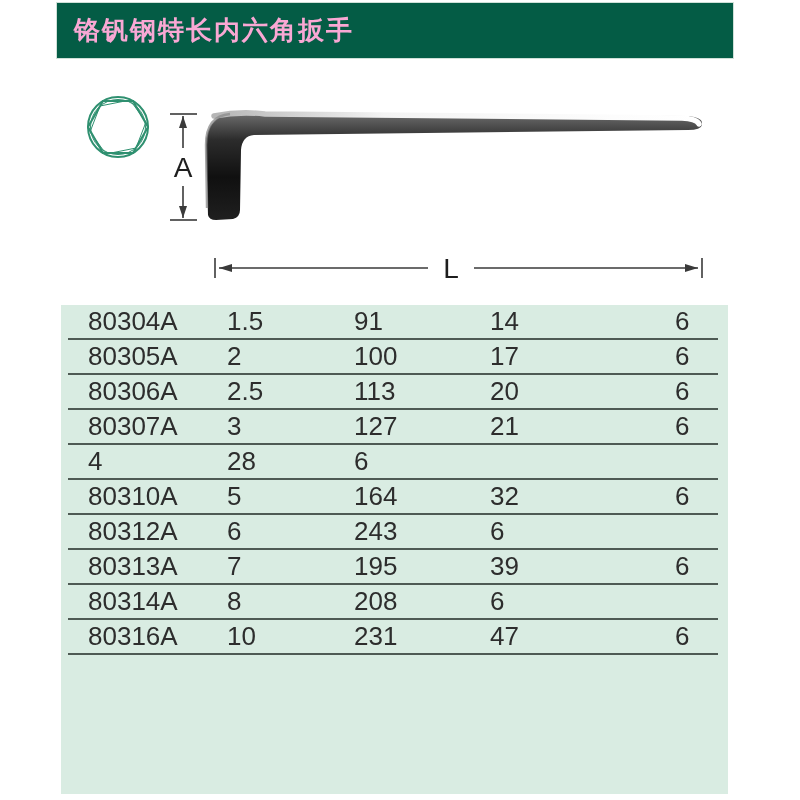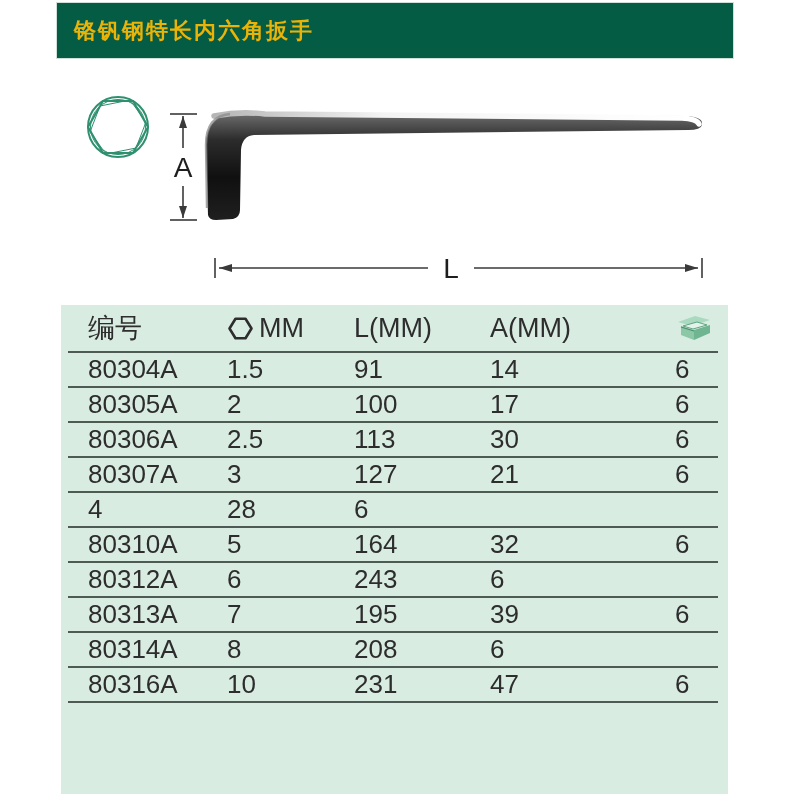--- a/index.html
+++ b/index.html
@@ -3,21 +3,21 @@
 <meta charset="utf-8">
 <style>
   html,body{margin:0;padding:0;background:#ffffff;}
   body{width:800px;height:800px;position:relative;overflow:hidden;
        font-family:"Liberation Sans","DejaVu Sans",sans-serif;color:#2d2d2d;}
 
   
   .title-bar{position:absolute;left:57px;top:3px;width:676px;height:55px;
              background:#045c45;display:flex;align-items:center;
              box-shadow:0 0 0 1px #cfe0d8;}
-  .title-bar span{color:#eab308;font-size:22px;font-weight:bold;
+  .title-bar span{color:#f9a8d4;font-size:26px;font-weight:bold;
                   letter-spacing:2px;padding-left:17px;white-space:nowrap;}
 
   
   .figure{position:absolute;left:0;top:60px;width:800px;height:245px;}
   .figure svg{display:block;}
 
   
   .spec-table{position:absolute;left:61px;top:305px;width:667px;height:489px;
               background:#d9ece2;box-sizing:border-box;
               padding:0 10px 0 7px;}
@@ -86,40 +86,20 @@
       <line x1="219" y1="208" x2="428" y2="208"></line>
       <line x1="474" y1="208" x2="698" y2="208"></line>
       <polygon points="219,208 232,204 232,212" fill="#3a3a3a" stroke="none"></polygon>
       <polygon points="698,208 685,204 685,212" fill="#3a3a3a" stroke="none"></polygon>
       <text x="451" y="218" text-anchor="middle" font-size="28" fill="#1e1e1e" stroke="none" font-family="Liberation Sans, sans-serif">L</text>
     </g>
   </svg>
 </div>
 
 <div class="spec-table">
-  <div class="thead">
-    <div class="th c1">编号</div>
-    <div class="th c2">
-      <svg class="hex-glyph" width="27" height="27" viewBox="0 0 27 27">
-        <polygon points="2.5,13.5 8.5,3.8 18.5,3.8 24.5,13.5 18.5,23.2 8.5,23.2" fill="none" stroke="#2d2d2d" stroke-width="2.6" stroke-linejoin="round"></polygon>
-      </svg>
-      <span>MM</span>
-    </div>
-    <div class="th c3">L(MM)</div>
-    <div class="th c4">A(MM)</div>
-    <div class="th c5">
-      <svg width="38" height="30" viewBox="0 0 38 30">
-        <polygon points="3,9 20,3 35,7 17,13" fill="#a9d9bf"></polygon>
-        <polygon points="8,13 22,9 32,12 18,16" fill="#e4f3ea" stroke="#5fa583" stroke-width="1"></polygon>
-        <polygon points="6,13 6,22 19,27 19,17" fill="#8cc7a6"></polygon>
-        <polygon points="19,17 35,12 35,20 19,27" fill="#6fb591"></polygon>
-        <line x1="6" y1="14" x2="19" y2="18" stroke="#4e9070" stroke-width="1.3"></line>
-      </svg>
-    </div>
-  </div>
   <div>
   <div class="tr">
     <div class="td c1">80304A</div>
     <div class="td c2">1.5</div>
     <div class="td c3">91</div>
     <div class="td c4">14</div>
     <div class="td c5">6</div>
   </div>
 
   <div class="tr">
@@ -127,21 +107,21 @@
     <div class="td c2">2</div>
     <div class="td c3">100</div>
     <div class="td c4">17</div>
     <div class="td c5">6</div>
   </div>
 
   <div class="tr">
     <div class="td c1">80306A</div>
     <div class="td c2">2.5</div>
     <div class="td c3">113</div>
-    <div class="td c4">30</div>
+    <div class="td c4">20</div>
     <div class="td c5">6</div>
   </div>
 
   <div class="tr">
     <div class="td c1">80307A</div>
     <div class="td c2">3</div>
     <div class="td c3">127</div>
     <div class="td c4">21</div>
     <div class="td c5">6</div>
   </div>

